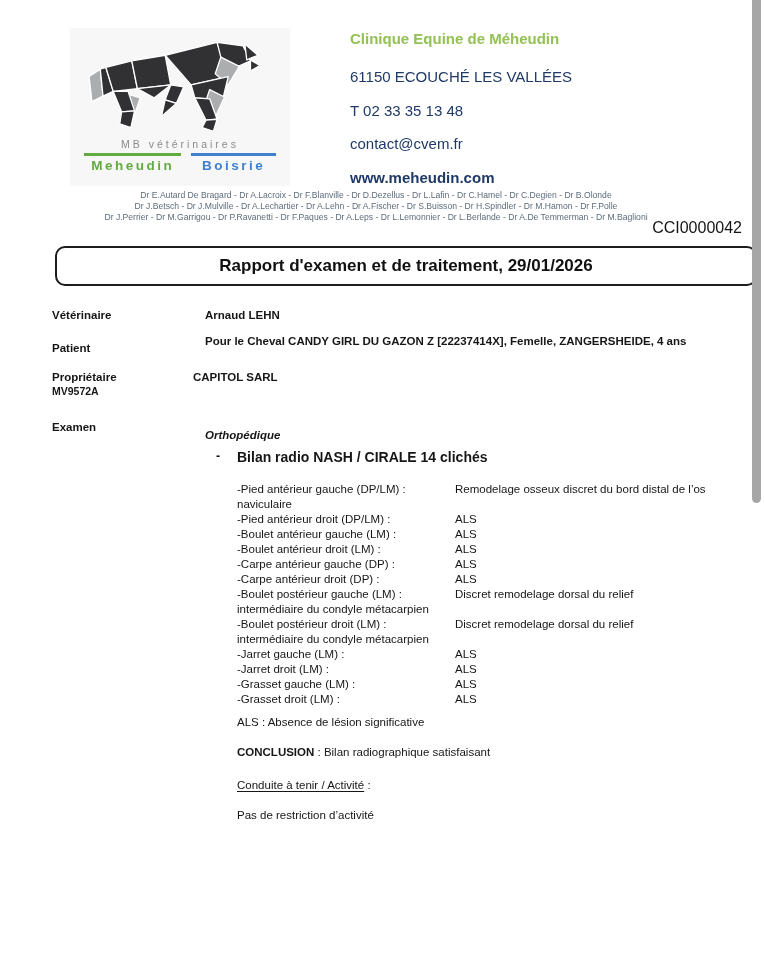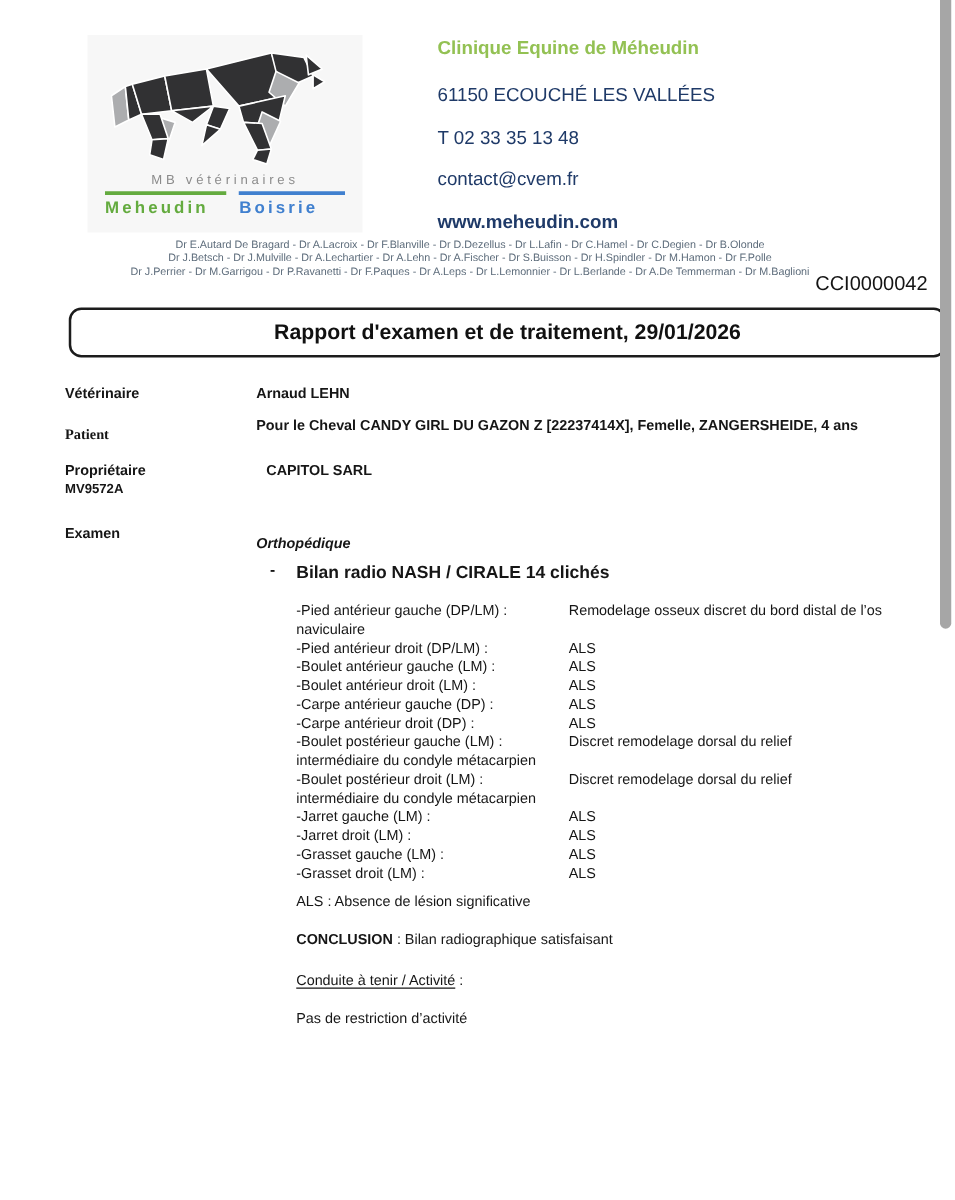--- a/index.html
+++ b/index.html
@@ -9,21 +9,21 @@
   *{margin:0;padding:0;box-sizing:border-box;}
   html,body{background:#fff;}
   body{font-family:"Liberation Sans","DejaVu Sans",sans-serif;color:var(--ink);}
   .page{position:relative;width:764px;height:960px;background:#fff;overflow:hidden;}
 
   
   .logo-block{position:absolute;left:70px;top:28px;width:220px;height:158px;background:#f7f7f7;}
   .horse-svg{display:block;margin:4px auto 0;}
   .logo-caption{text-align:center;font-size:10.5px;letter-spacing:3px;color:#8b8b8b;margin-top:2px;}
   .logo-sites{display:flex;gap:10px;padding:0 14px;margin-top:3px;}
-  .logo-site{padding-top:2px;text-align:left;font-size:13.5px;letter-spacing:2.5px;font-weight:600;}
+  .logo-site{padding-top:2px;text-align:center;font-size:13.5px;letter-spacing:2.5px;font-weight:600;}
   .logo-site.green{flex:1.15;border-top:3px solid var(--logo-green);color:var(--logo-green);}
   .logo-site.blue{flex:1;border-top:3px solid var(--logo-blue);color:var(--logo-blue);}
 
   
   .org-block{position:absolute;left:350px;top:30px;width:382px;}
   .org-title{font-size:25px;font-weight:bold;color:var(--navy);letter-spacing:.5px;text-align:center;width:356px;margin-bottom:15px;}
   .clinic-name{font-size:15px;font-weight:bold;color:var(--clinic-green);margin-bottom:19px;}
   .addr-line{font-size:15px;color:var(--navy);line-height:21.5px;margin-top:12px;}
   .addr-line.web{font-weight:600;}
   a.addr-line{text-decoration:none;display:block;}
@@ -35,25 +35,25 @@
 
   
   .title-box{position:absolute;left:55px;top:246px;width:702px;height:40px;border:2px solid #1c1c1c;border-radius:10px;display:flex;align-items:center;justify-content:center;}
   .title-box span{font-weight:bold;font-size:17px;color:#111;}
 
   
   .abs{position:absolute;font-size:11.5px;}
   .b{font-weight:bold;}
   .lab-vet{left:52px;top:309px;}
   .val-vet{left:205px;top:309px;}
-  .lab-pat{left:52px;top:342px;font-family:Liberation Serif, serif;}
+  .lab-pat{left:52px;top:342px;}
   .val-pat{left:205px;top:335px;white-space:nowrap;}
   .lab-own{left:52px;top:371px;}
   .own-ref{left:52px;top:385px;font-size:10.5px;}
-  .val-own{left:213px;top:371px;}
+  .val-own{left:193px;top:371px;}
   .lab-exam{left:52px;top:421px;}
 
   
   .exam-cat{left:205px;top:429px;font-weight:bold;font-style:italic;}
   .exam-dash{left:216px;top:449px;font-weight:bold;font-size:12.5px;}
   .exam-title{left:237px;top:449px;font-weight:bold;font-size:14px;}
   .findings{position:absolute;left:237px;top:482px;width:510px;font-size:11.5px;line-height:15px;}
   .finding-line{position:relative;min-height:15px;}
   .f-value{position:absolute;left:218px;top:0;white-space:nowrap;}
   .legend{left:237px;top:716px;}

